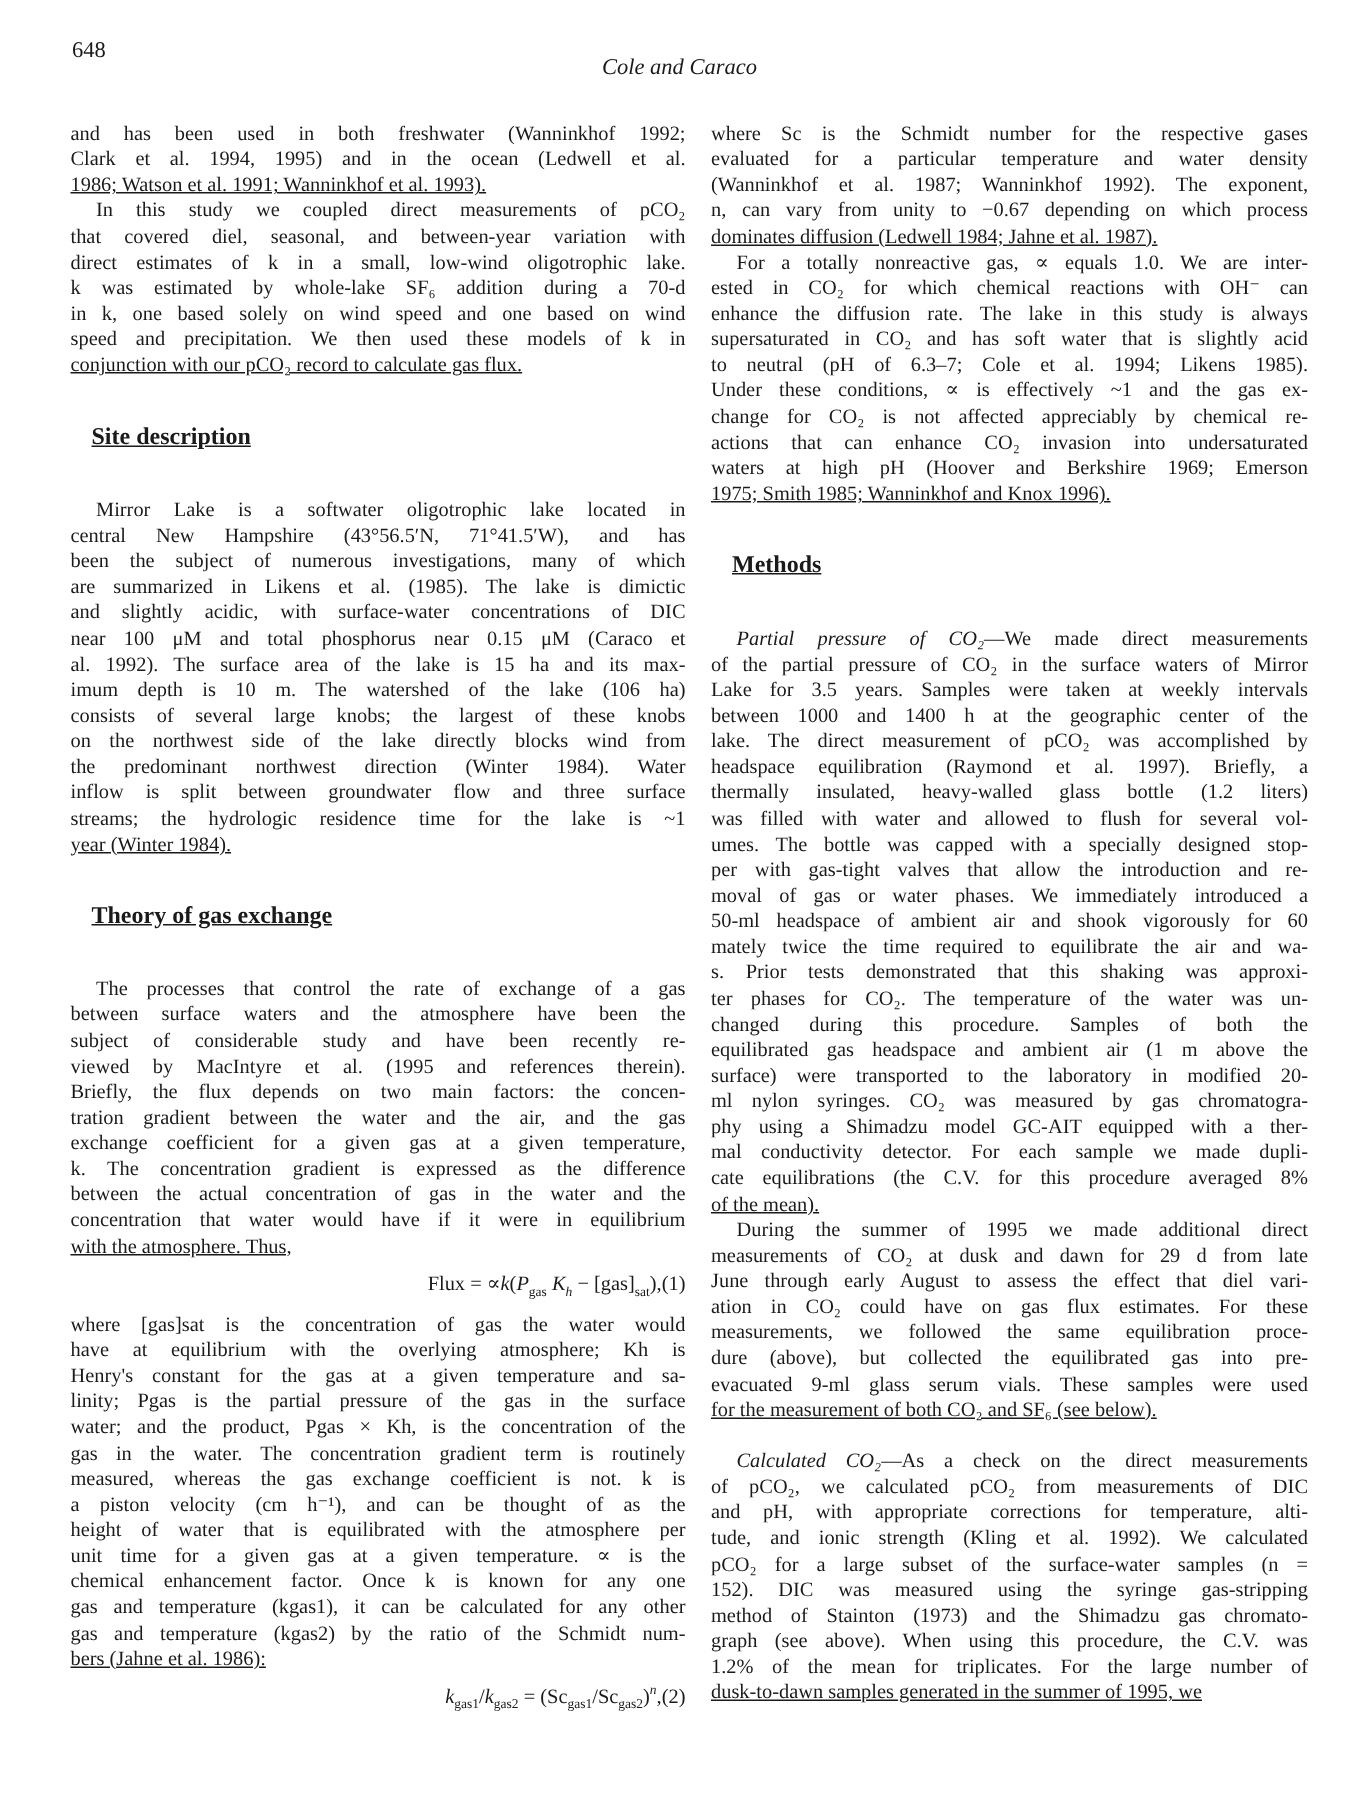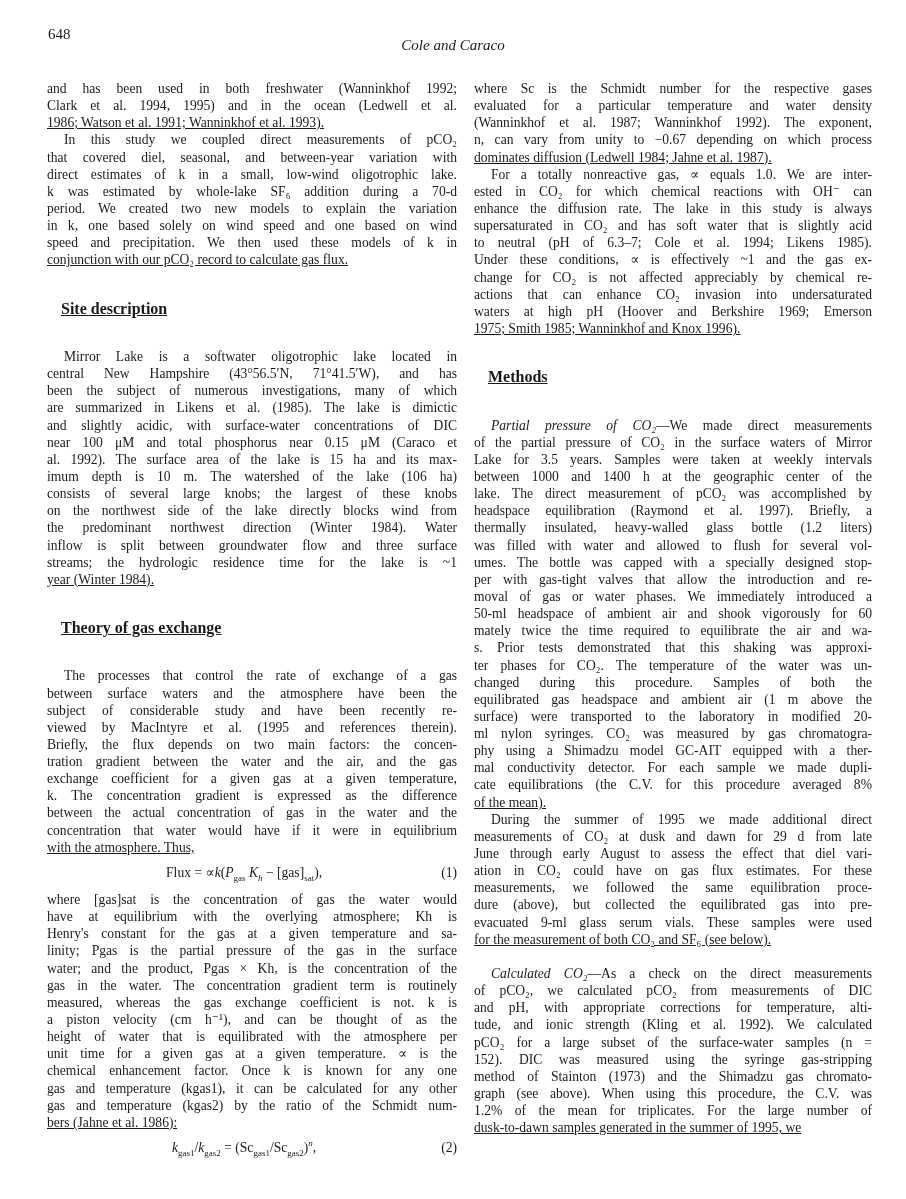--- a/index.html
+++ b/index.html
@@ -8,40 +8,39 @@
   .running-head { position: absolute; left: 0; width: 906px; top: 37px; text-align: center; font-size: 15px; font-style: italic; }
   .col { position: absolute; top: 80px; width: 410px; font-size: 13.6px; line-height: 17.15px; }
   .col-left { left: 47px; }
   .col-right { left: 474px; width: 398px; }
   .line { display: block; text-align: justify; text-align-last: justify; white-space: nowrap; height: 17.15px; }
   .line.last { text-align-last: left; text-decoration: underline; }
   .line.indent { padding-left: 17px; }
   .heading { font-size: 16px; margin: 14px; height: 17.15px; line-height: 17.15px; text-decoration: underline; }
   .gap { height: 17.15px; }
   .eq { display: flex; justify-content: space-between; height: 17.15px; margin: 8px 0 10px 0; }
-  .eq .formula { flex: 1; text-align: center; }
+  .eq .formula { flex: 1; text-align: right; }
   sub, sup { font-size: 9px; line-height: 0; }
   i { font-style: italic; }
 </style>
 </head>
 <body>
 
 <div class="page-num">648</div>
 <div class="running-head">Cole and Caraco</div>
 
 <div class="col col-left">
   <div id="intro">
       <span class="line">and has been used in both freshwater (Wanninkhof 1992;</span>
       <span class="line">Clark et al. 1994, 1995) and in the ocean (Ledwell et al.</span>
       <span class="line last">1986; Watson et al. 1991; Wanninkhof et al. 1993).</span>
       <span class="line indent">In this study we coupled direct measurements of pCO₂</span>
       <span class="line">that covered diel, seasonal, and between-year variation with</span>
       <span class="line">direct estimates of k in a small, low-wind oligotrophic lake.</span>
       <span class="line">k was estimated by whole-lake SF₆ addition during a 70-d</span>
-      <span class="line">period. We created two new models to explain the variation</span>
       <span class="line">in k, one based solely on wind speed and one based on wind</span>
       <span class="line">speed and precipitation. We then used these models of k in</span>
       <span class="line last">conjunction with our pCO₂ record to calculate gas flux.</span>
     </div>
   <div class="gap"></div>
   <h3 class="heading">Site description</h3>
   <div class="gap"></div>
   <div id="site">
       <span class="line indent">Mirror Lake is a softwater oligotrophic lake located in</span>
       <span class="line">central New Hampshire (43°56.5′N, 71°41.5′W), and has</span>

